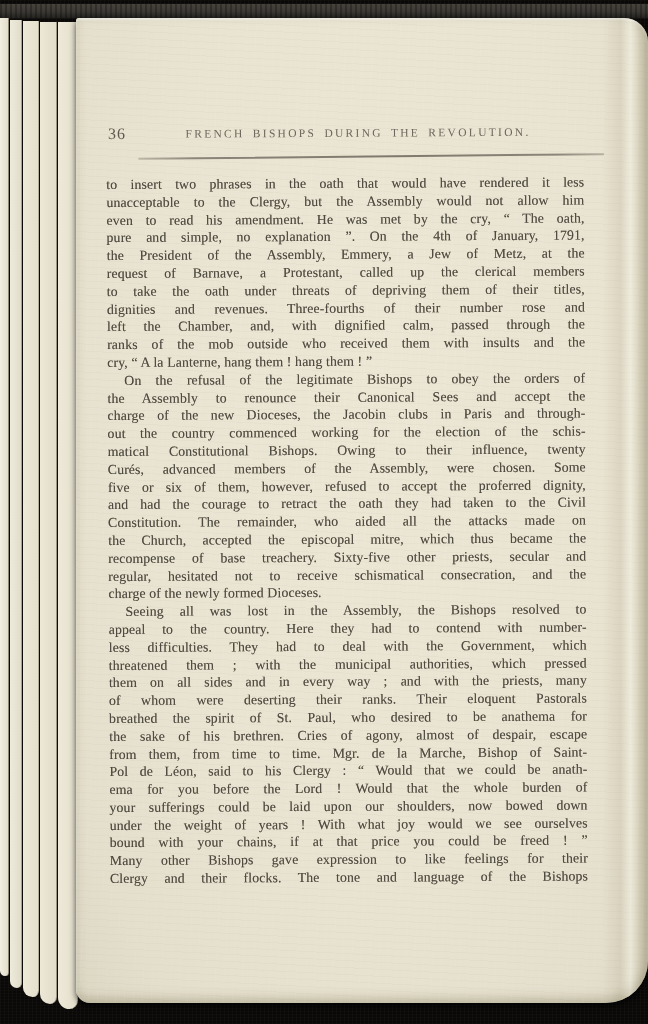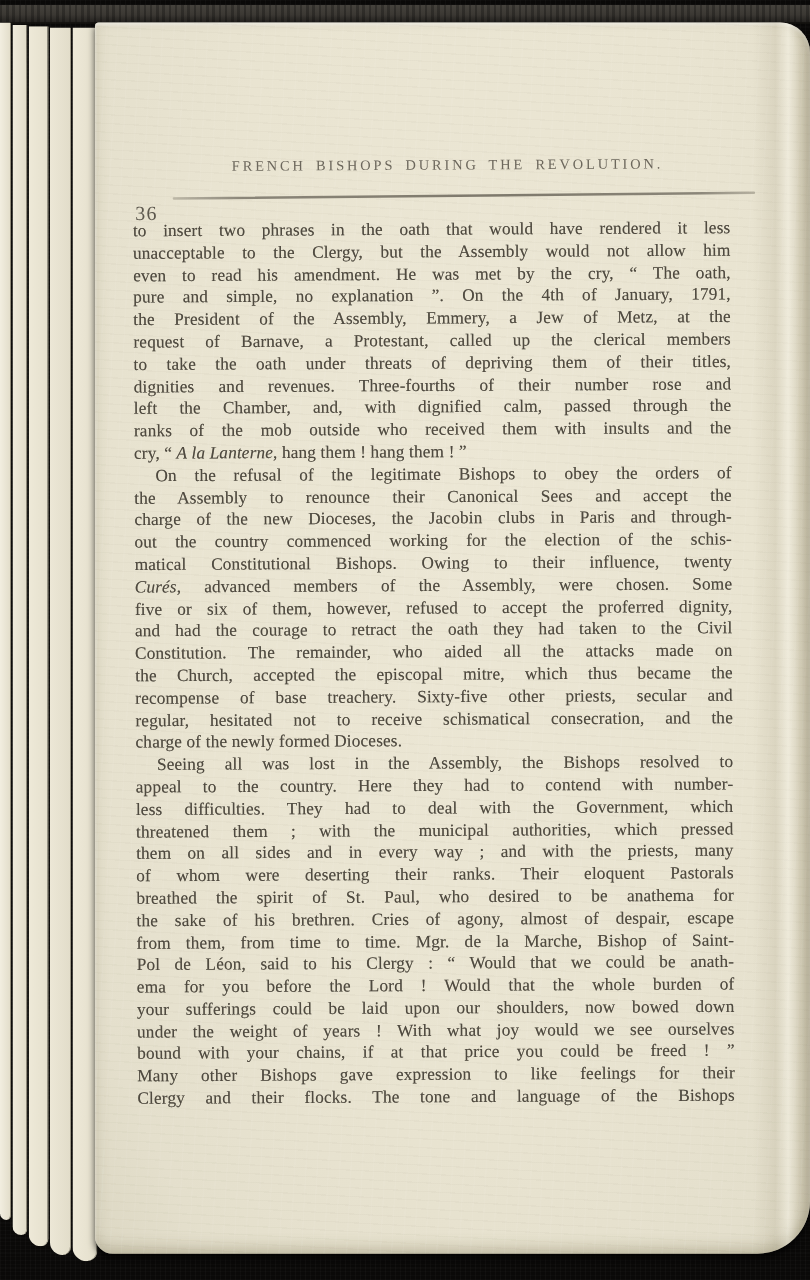--- a/index.html
+++ b/index.html
@@ -73,21 +73,21 @@
   .page-inner{
     position:absolute;left:0;top:0;width:100%;height:100%;
     transform:rotate(-0.3deg);transform-origin:40% 50%;
   }
   .running-head{
     position:absolute;left:32px;top:106px;width:478px;height:22px;
     color:var(--header-ink);
   }
   .page-number{
     position:absolute;left:2px;top:0;
-    font-size:16px;letter-spacing:1px;color:#5d584e;margin-top:38px;
+    font-size:16px;letter-spacing:1px;color:#5d584e;
   }
   .running-title{
     position:absolute;left:0;right:0;top:3px;text-align:center;padding-left:26px;
     font-size:11.5px;letter-spacing:2.3px;word-spacing:3px;
     color:var(--header-ink);
   }
   .header-rule{
     position:absolute;left:64px;top:139px;width:466px;height:2px;
     background:linear-gradient(90deg, rgba(110,105,92,0.35), #8a8578 12%, #7e796c 55%, #8a8578 90%, rgba(110,105,92,0.4));
     transform:rotate(-0.28deg);transform-origin:left center;
@@ -98,21 +98,21 @@
     font-size:13.8px;color:var(--ink);
     letter-spacing:0.12px;
     text-shadow:0 0 0.5px rgba(86,80,68,0.55);
   }
   .line{
     line-height:17.8px;height:17.8px;overflow:visible;
     text-align:justify;text-align-last:justify;
   }
   .line.short-last{text-align-last:left;}
   .paragraph.indent .line:first-child{text-indent:17px;}
-  .it{font-style:italic;}
+  .it{}
 </style>
 </head>
 <body>
 
 <div class="scene">
   <div class="cover-edge"></div>
 
   <div class="page-stack">
     <div class="stack-strip s1"></div>
     <div class="stack-strip s2"></div>

